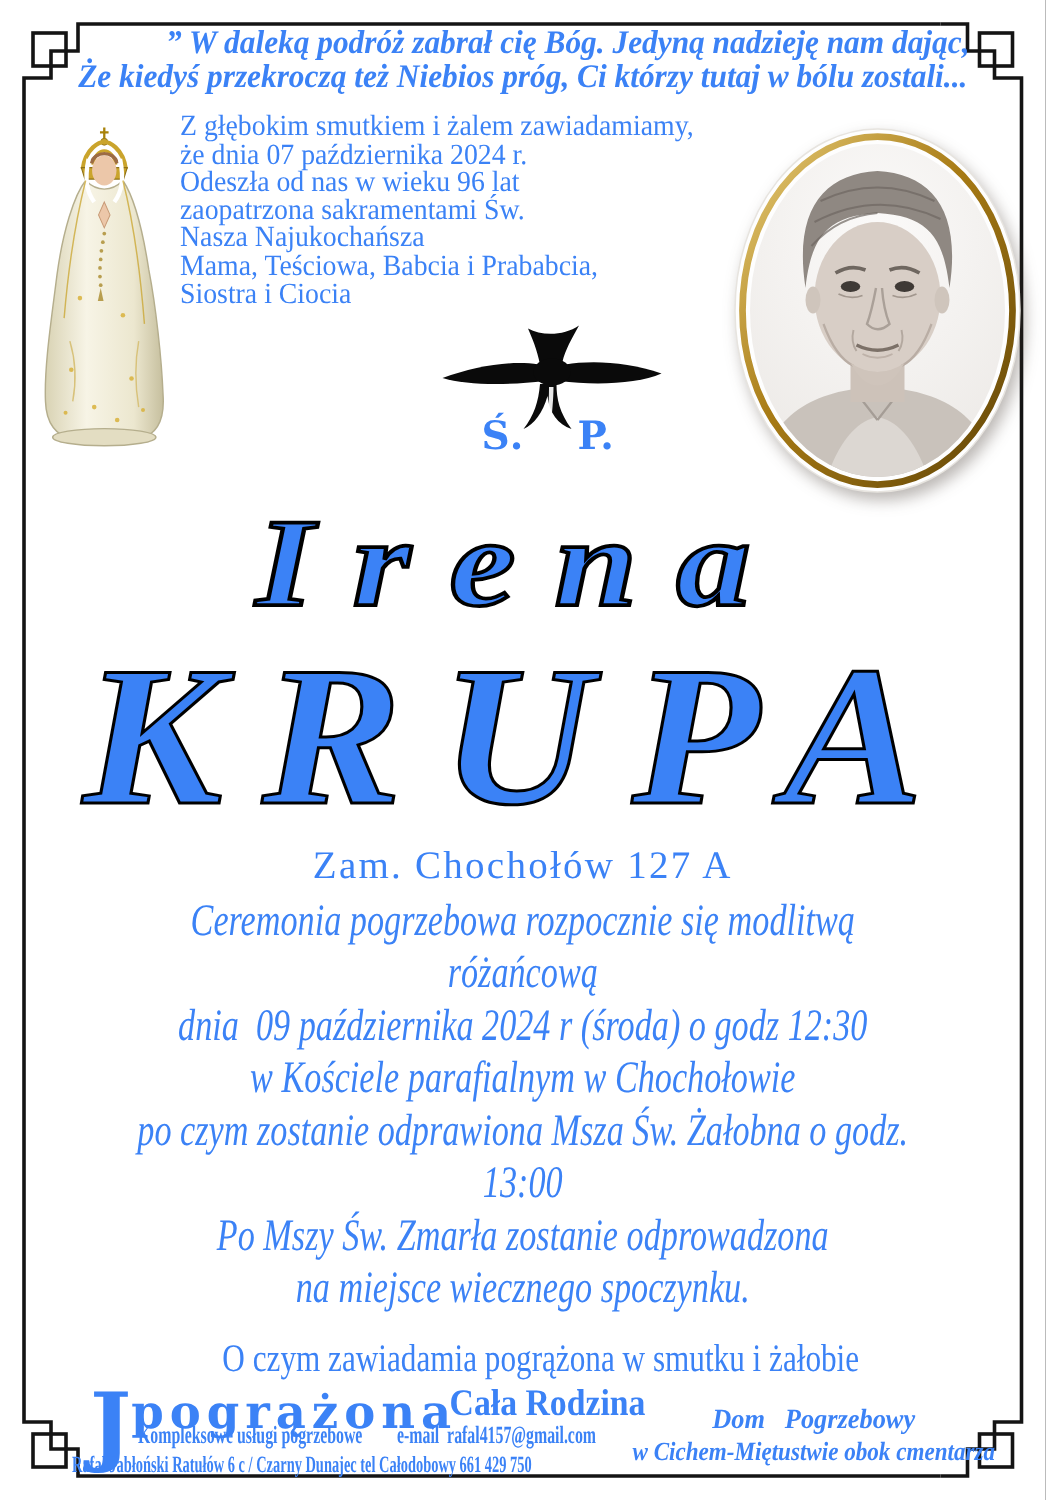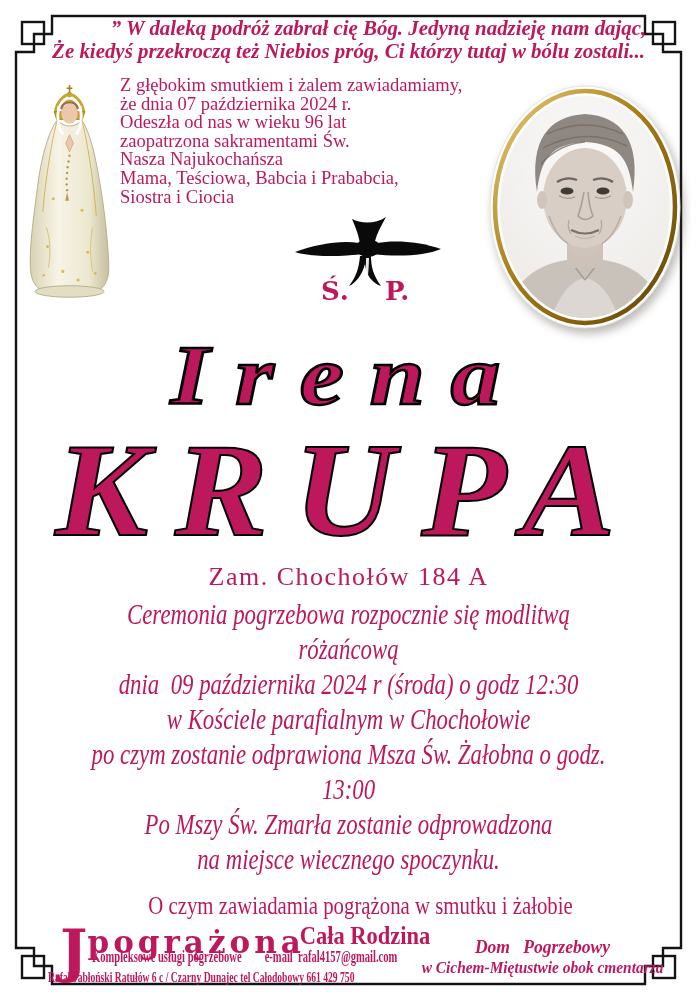--- a/index.html
+++ b/index.html
@@ -1,18 +1,18 @@
 <!DOCTYPE html>
 <html><head>
 <meta charset="utf-8">
 <style>
   html,body{margin:0;padding:0;background:#888;}
   #page{
     position:relative;width:697px;height:1000px;margin:0 auto;
-    background:#ffffff;overflow:hidden;color:#be185d;
+    background:#ffffff;overflow:hidden;color:#3b82f6;
     font-family:"Liberation Serif","DejaVu Serif",serif;
   }
   .abs{position:absolute;}
   .ctr{left:0;right:0;text-align:center;}
   .t-line{white-space:pre-wrap;}
 
   
   #frame{position:absolute;left:0;top:0;width:697px;height:1000px;pointer-events:none;}
 
   
@@ -204,21 +204,21 @@
         <path d="M73 42 C73 54 72 62 70 69 L74 69 C75 60 76 50 76 42 Z" fill="#ffffff" opacity="0.9"></path>
       </g>
     </svg>
     <div class="sp sp-l">Ś.</div>
     <div class="sp sp-r">P.</div>
   </div>
 
   <div class="abs ctr firstname">Irena</div>
   <div class="abs ctr surname">KRUPA</div>
 
-  <div class="abs ctr residence">Zam. Chochołów 184 A</div>
+  <div class="abs ctr residence">Zam. Chochołów 127 A</div>
 
   <div class="abs ctr ceremony">
     <div class="t-line">Ceremonia pogrzebowa rozpocznie się modlitwą różańcową</div>
     <div class="t-line">dnia  09 października 2024 r (środa) o godz 12:30</div>
     <div class="t-line">w Kościele parafialnym w Chochołowie</div>
     <div class="t-line">po czym zostanie odprawiona Msza Św. Żałobna o godz. 13:00</div>
     <div class="t-line">Po Mszy Św. Zmarła zostanie odprowadzona</div>
     <div class="t-line">na miejsce wiecznego spoczynku.</div>
   </div>
 

